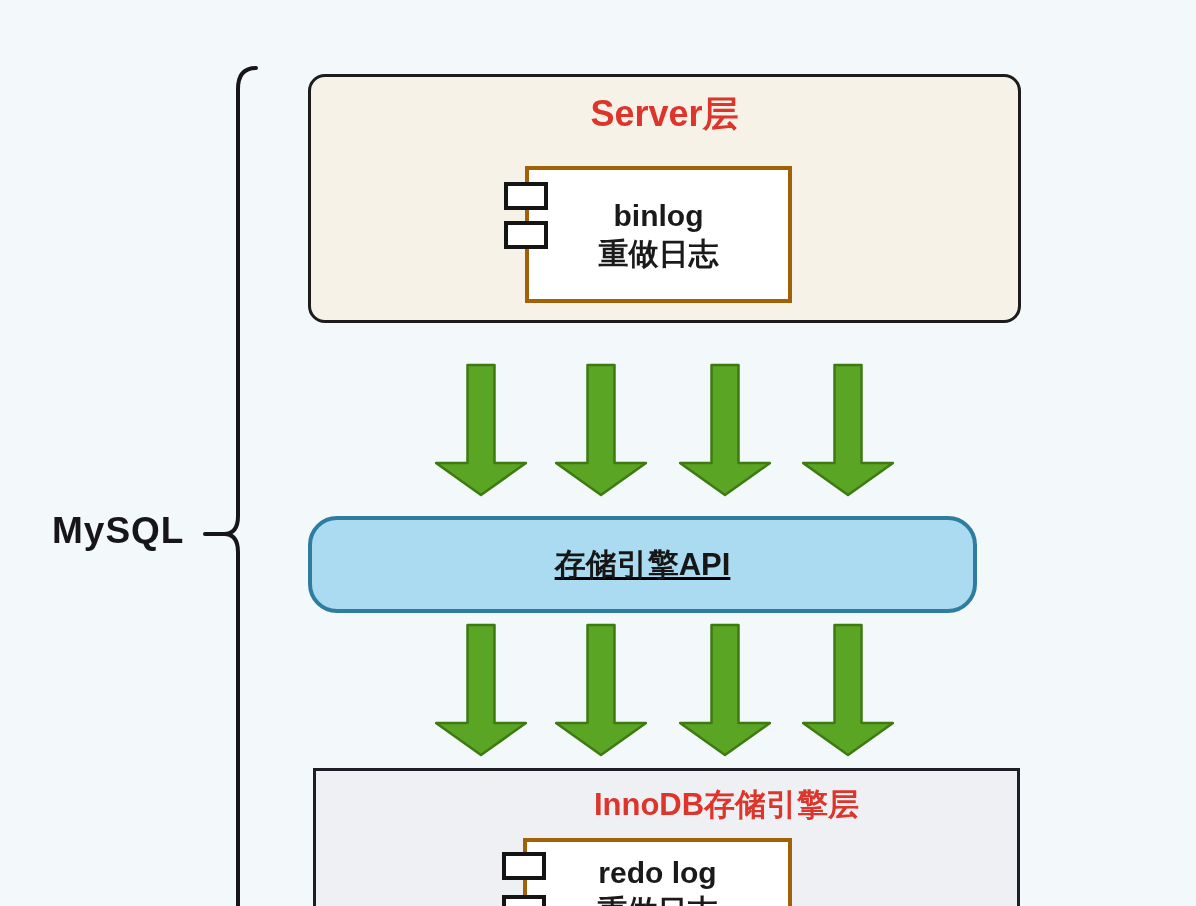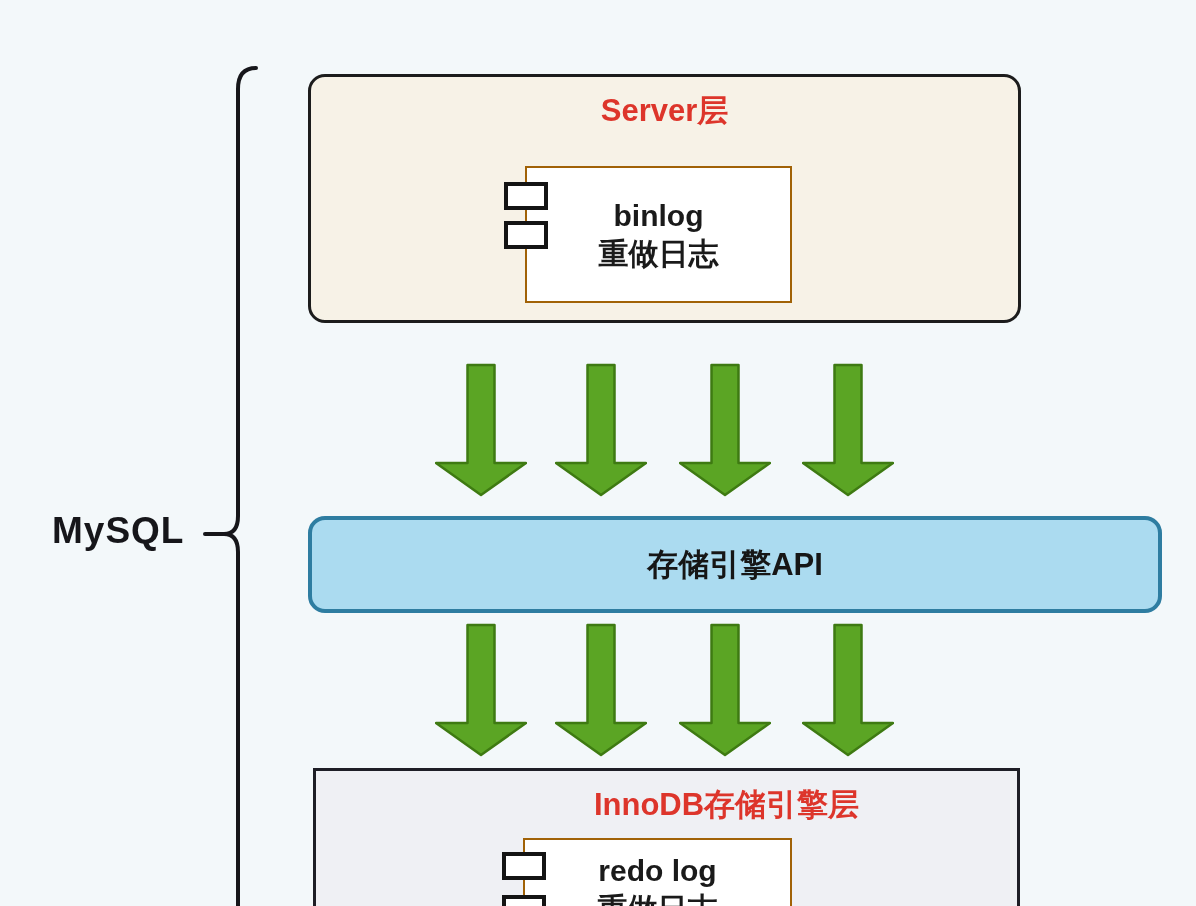--- a/index.html
+++ b/index.html
@@ -30,29 +30,29 @@
     width: 713px; height: 249px;
     background: #f7f2e7;
     border: 3px solid #1c1c1c;
     border-radius: 17px;
     box-sizing: border-box;
   }
   .server-title {
     left: 308px; top: 90px;
     width: 713px;
     text-align: center;
-    font-size: 31px;
+    font-size: 36px;
     font-weight: bold;
     color: #dd352b;
   }
 
   
   .comp-box {
     background: #ffffff;
-    border: 2px solid #a16207;
+    border: 4px solid #a16207;
     box-sizing: border-box;
     display: flex;
     flex-direction: column;
     align-items: center;
     justify-content: center;
   }
   .comp-box .line {
     font-size: 30px;
     font-weight: bold;
     color: #1a1a1a;
@@ -69,28 +69,29 @@
     box-sizing: border-box;
   }
   .tab-s1 { left: 504px; top: 182px; }
   .tab-s2 { left: 504px; top: 221px; }
   .tab-i1 { left: 502px; top: 852px; }
   .tab-i2 { left: 502px; top: 895px; }
 
   
   .api-box {
     left: 308px; top: 516px;
-    width: 854px; height: 97px;
+    width: 669px; height: 97px;
     background: #abdbf0;
     border: 4px solid #2e7da1;
-    border-radius: 17px;
+    border-radius: 29px;
     box-sizing: border-box;
     display: flex;
     align-items: center;
     justify-content: center;
+    text-decoration: underline;
   }
   .api-box .api-title {
     font-size: 31px;
     font-weight: bold;
     color: #161616;
   }
 
   
   .innodb-box {
     left: 313px; top: 768px;

